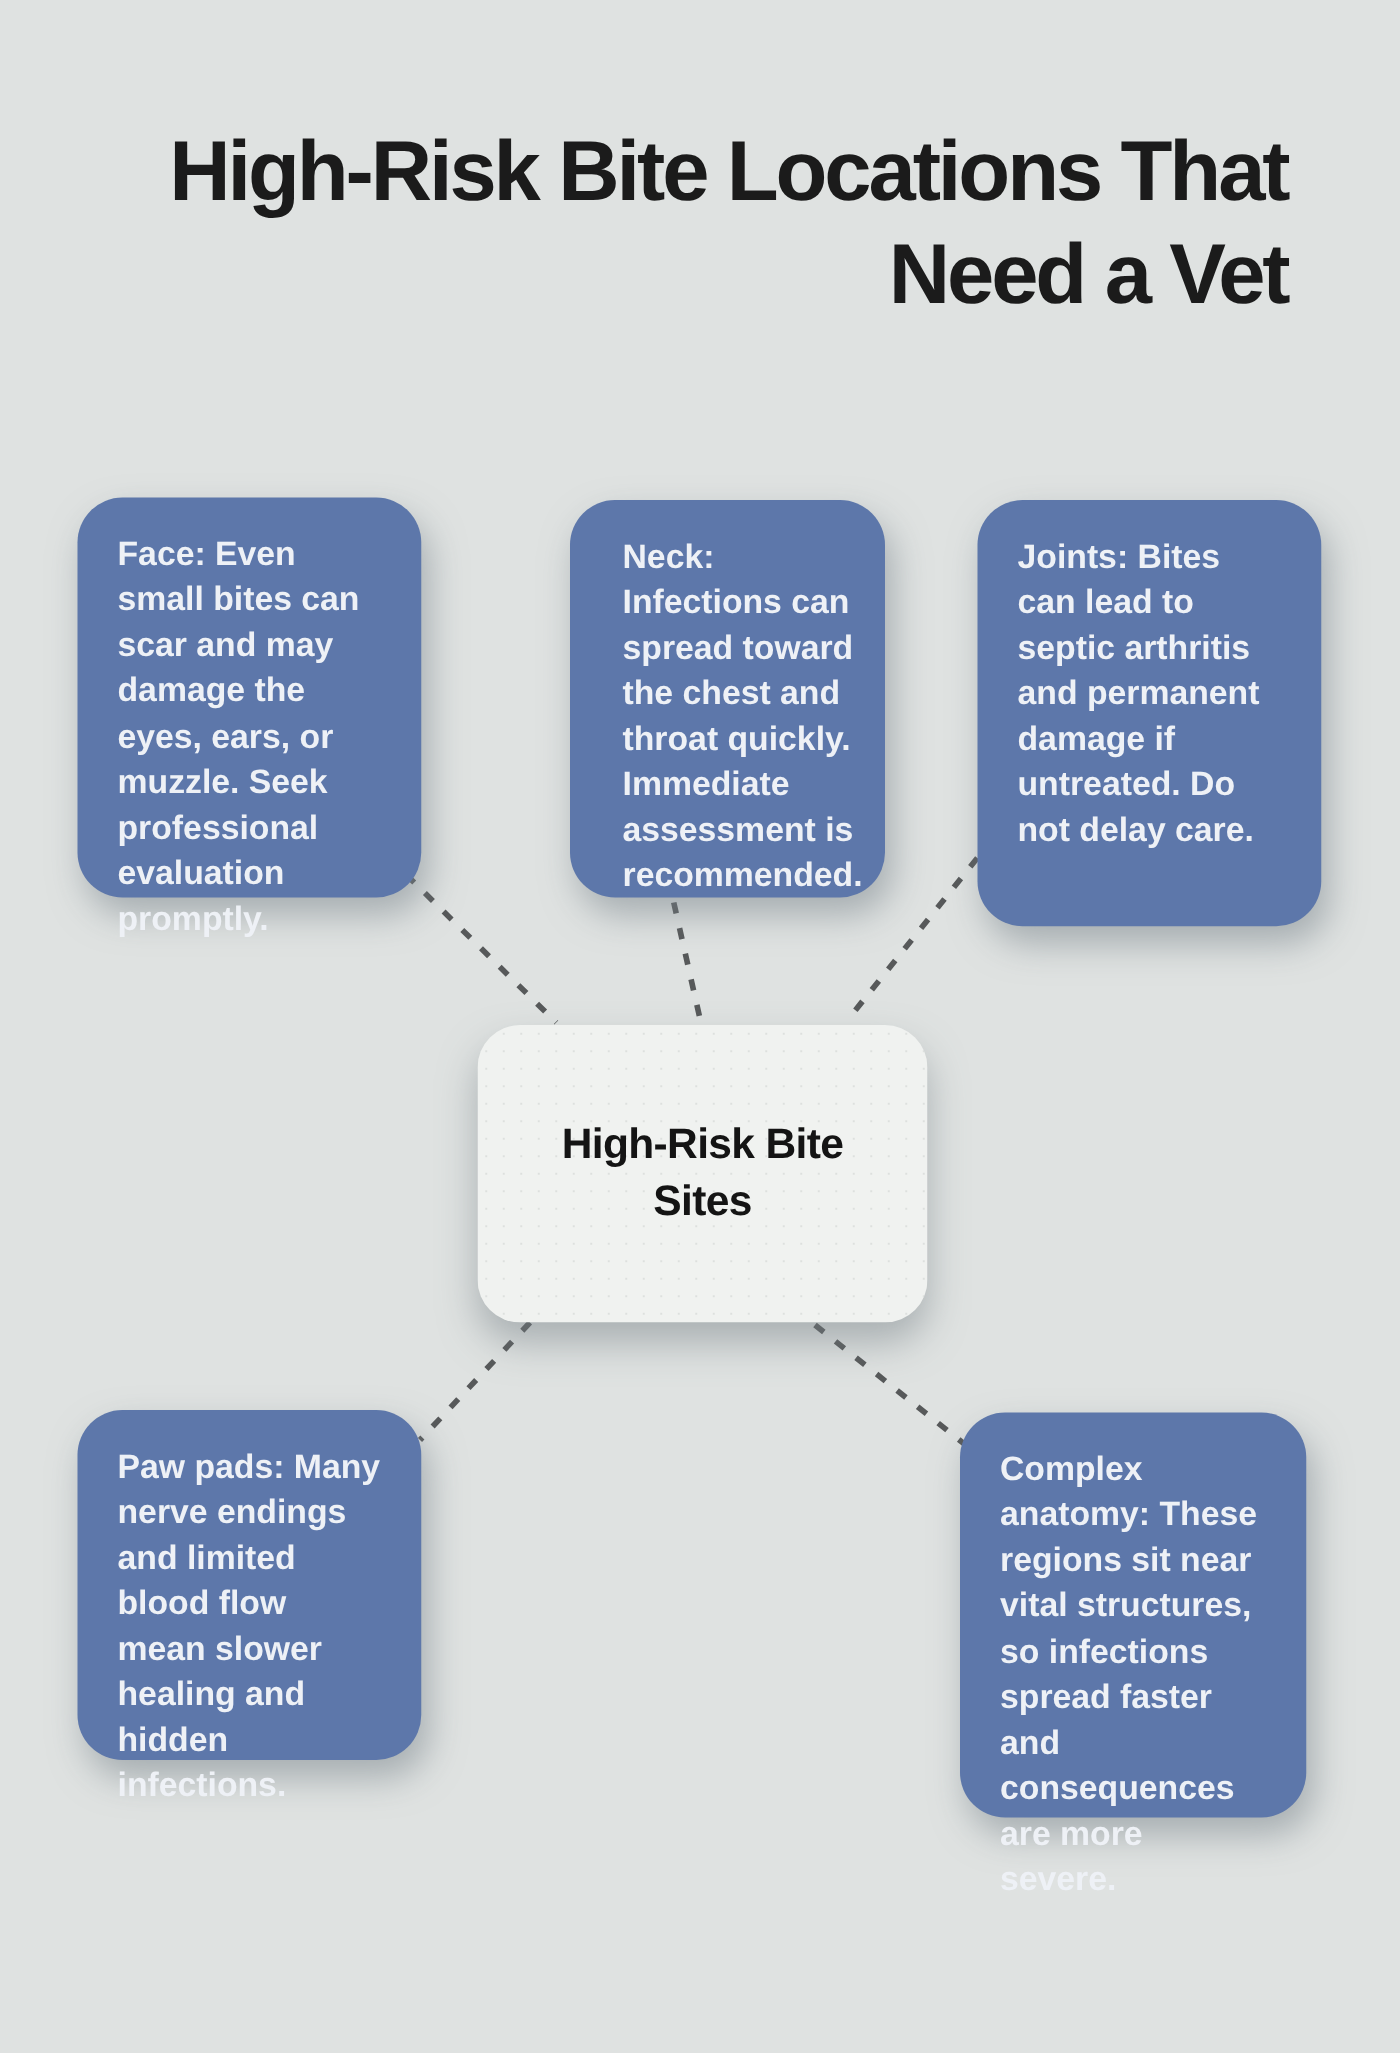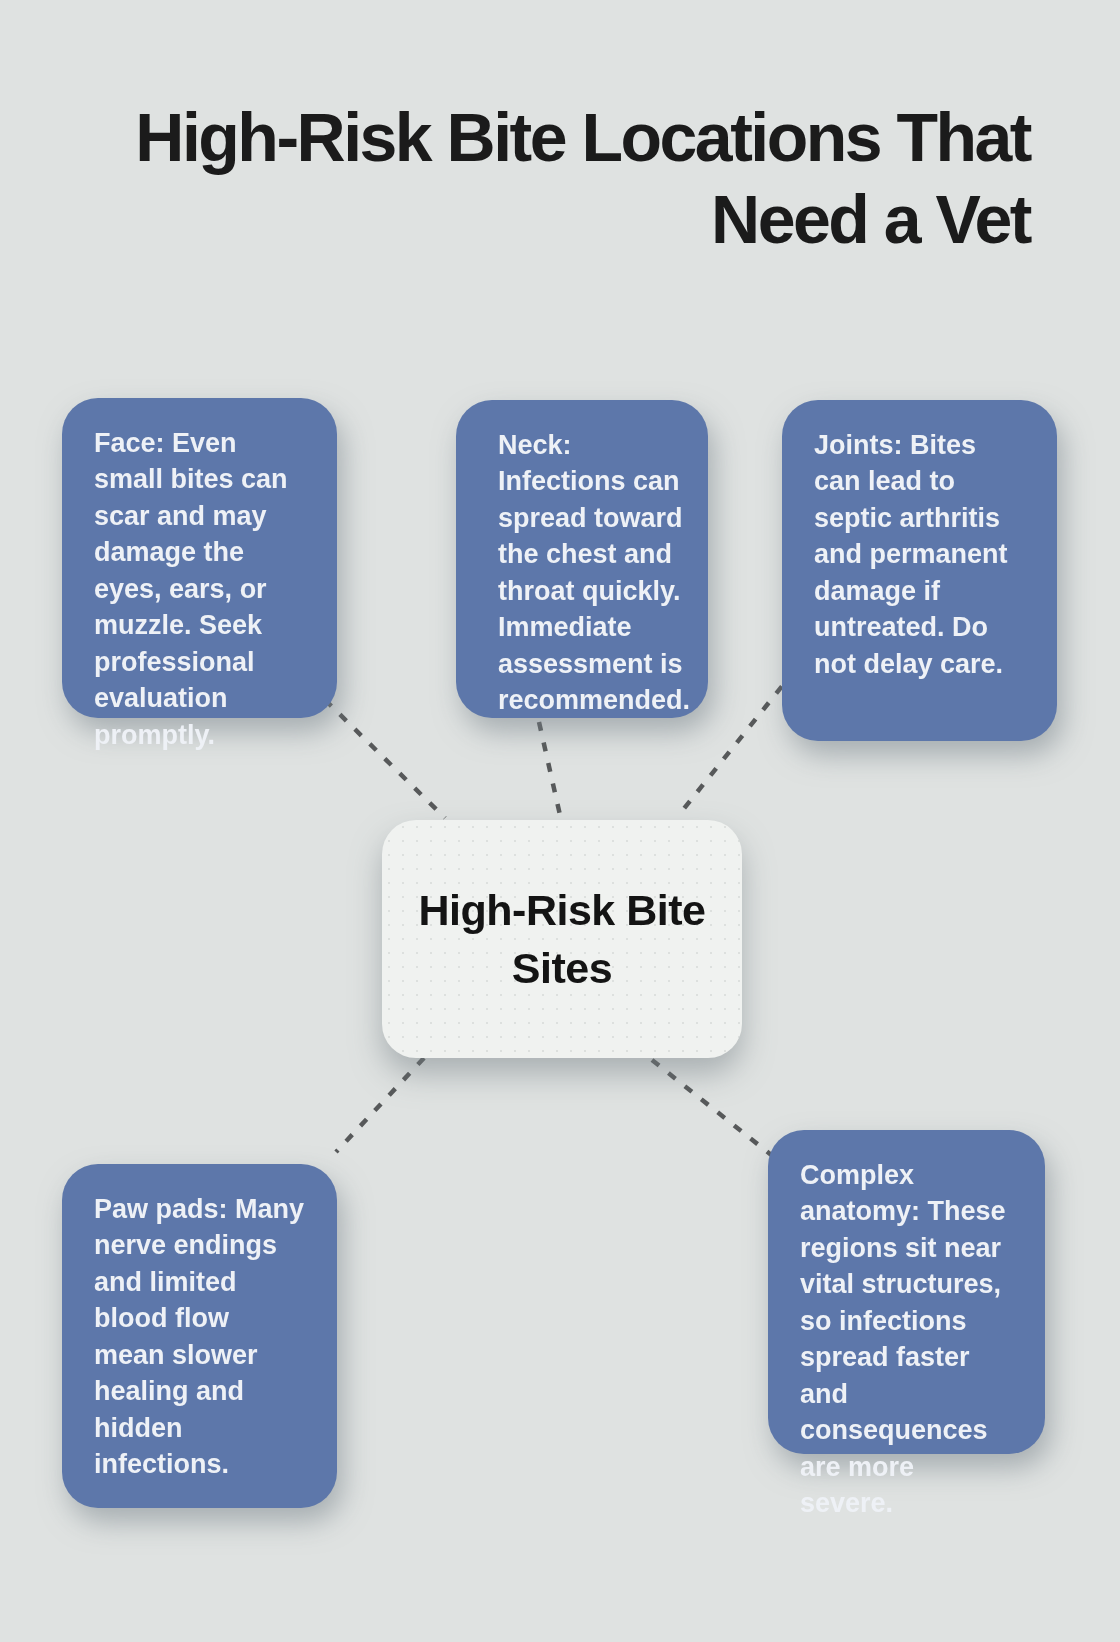--- a/index.html
+++ b/index.html
@@ -54,38 +54,38 @@
     box-shadow:6px 14px 28px rgba(120,132,138,0.55);
     color:var(--node-text);
     font-size:27px;
     line-height:1.35;
     padding:27px 32px 0 32px;
     font-weight:bold;
   }
   .branch-face   {left:62px;  top:398px;  width:275px; height:320px;}
   .branch-neck   {left:420px; top:400px;  width:252px; height:318px; padding:27px 25px 0 42px;margin-left:36px;}
   .branch-joints {left:782px; top:400px;  width:275px; height:341px;}
-  .branch-paw    {left:62px;  top:1128px; width:275px; height:344px;margin-top:36px;}
+  .branch-paw    {left:62px;  top:1128px; width:275px; height:280px;}
   .branch-complex{left:768px; top:1130px; width:277px; height:324px;}
   .center-node{
     position:absolute;
     left:382px; top:820px;
     width:360px; height:238px;
     background:var(--center-fill);
     background-image:radial-gradient(var(--center-dot) 1.2px, transparent 1.2px);
     background-size:14px 14px;
     border-radius:34px;
     box-shadow:0 16px 30px rgba(118,128,134,0.5);
     display:flex;
     align-items:center;
     justify-content:center;
   }
   .center-label{
     text-align:center;
-    font-size:43px;
+    font-size:34px;
     font-weight:bold;
     letter-spacing:-0.5px;
     line-height:1.35;
     color:var(--center-text);
     padding:0 28px;
   }
 </style>
 </head>
 <body>
 

